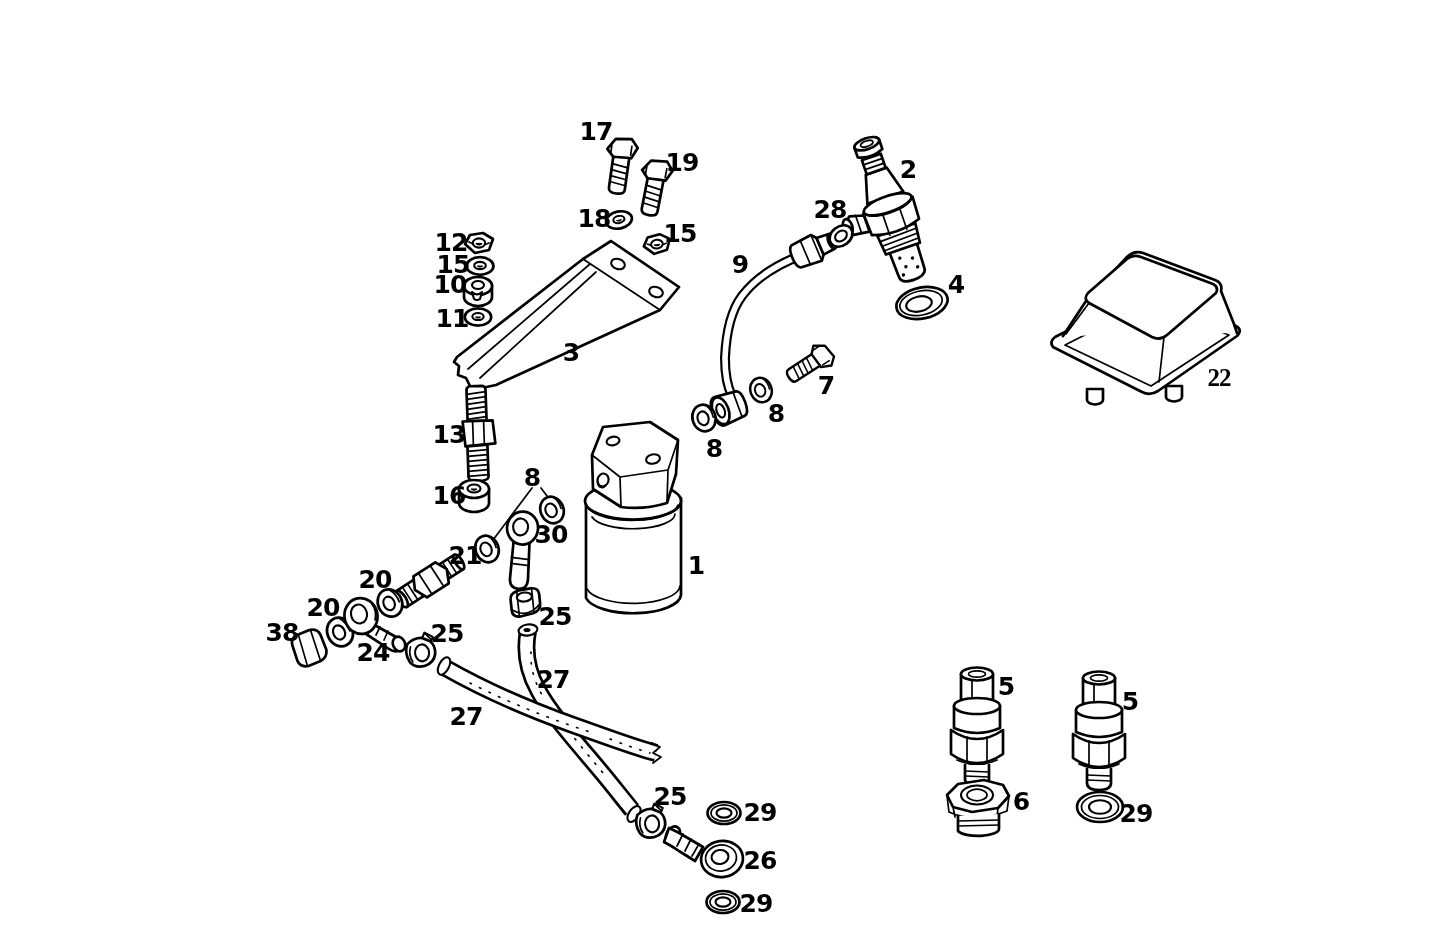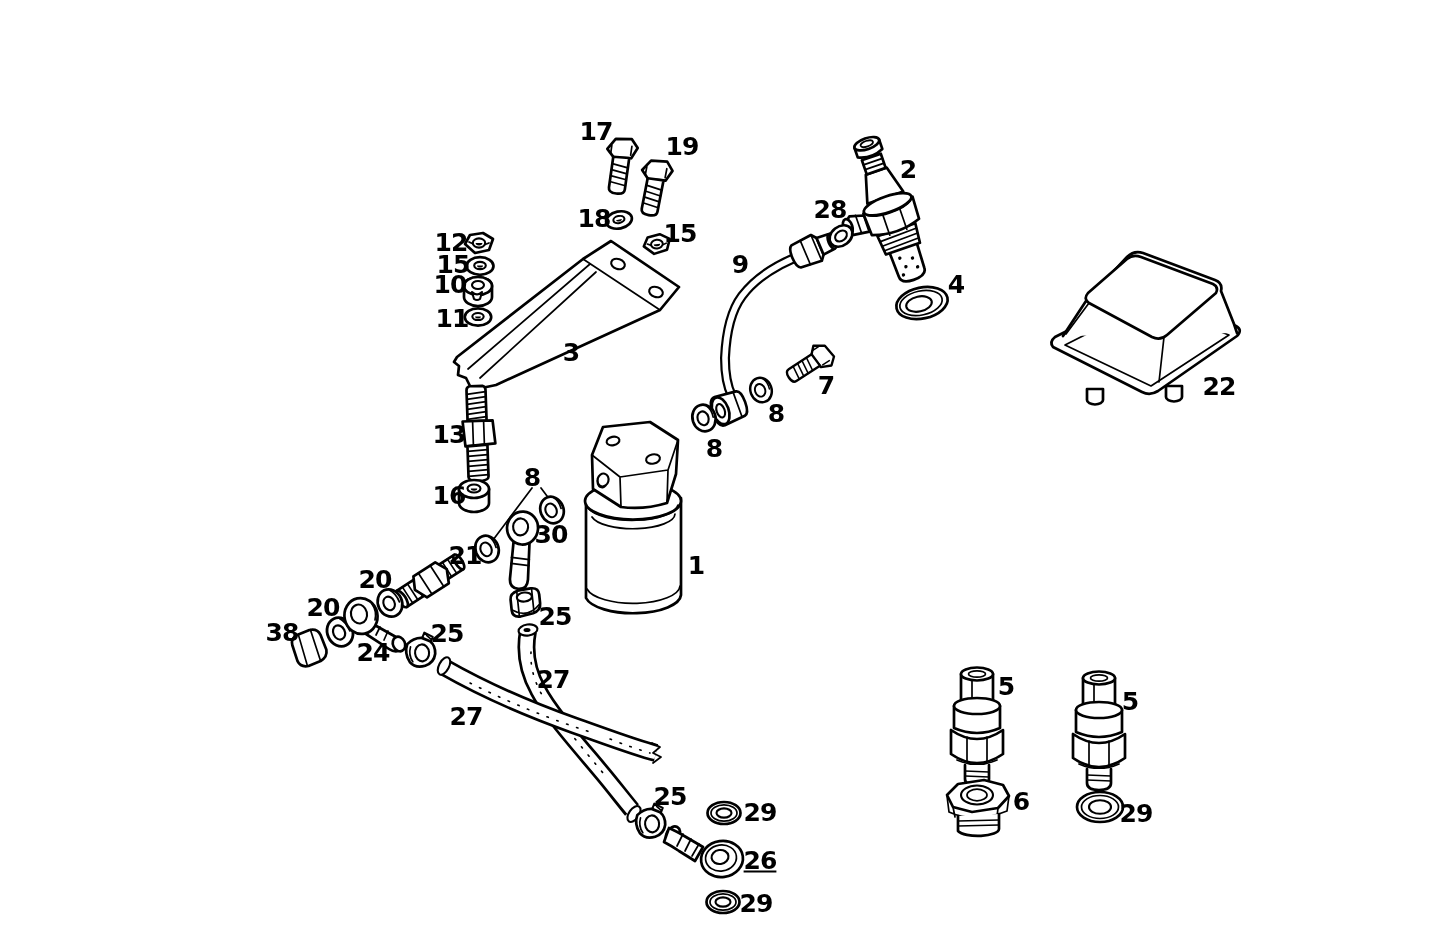--- a/index.html
+++ b/index.html
@@ -314,21 +314,21 @@
   </g>
   <g>
     <ellipse class="fw" cx="723" cy="902" rx="16.5" ry="11"></ellipse>
     <ellipse class="thin" cx="723" cy="902" rx="13" ry="8.2"></ellipse>
     <ellipse class="fw2" cx="723" cy="902" rx="7.5" ry="4.6"></ellipse>
   </g>
 </svg>
 
 <div id="callout-layer">
       <span class="callout" style="left: 596px; top: 131px;">17</span>
-      <span class="callout" style="left: 682px; top: 146px;">19</span>
+      <span class="callout" style="left: 682px; top: 162px;">19</span>
       <span class="callout" style="left: 594px; top: 218px;">18</span>
       <span class="callout" style="left: 680px; top: 233px;">15</span>
       <span class="callout" style="left: 451px; top: 242px;">12</span>
       <span class="callout" style="left: 453px; top: 264px;">15</span>
       <span class="callout" style="left: 450px; top: 284px;">10</span>
       <span class="callout" style="left: 452px; top: 318px;">11</span>
       <span class="callout" style="left: 571px; top: 352px;">3</span>
       <span class="callout" style="left: 449px; top: 434px;">13</span>
       <span class="callout" style="left: 449px; top: 495px;">16</span>
       <span class="callout" style="left: 532px; top: 477px;">8</span>
@@ -343,23 +343,23 @@
       <span class="callout" style="left: 466px; top: 716px;">27</span>
       <span class="callout" style="left: 553px; top: 679px;">27</span>
       <span class="callout" style="left: 740px; top: 264px;">9</span>
       <span class="callout" style="left: 830px; top: 209px;">28</span>
       <span class="callout" style="left: 908px; top: 169px;">2</span>
       <span class="callout" style="left: 956px; top: 284px;">4</span>
       <span class="callout" style="left: 826px; top: 385px;">7</span>
       <span class="callout" style="left: 776px; top: 413px;">8</span>
       <span class="callout" style="left: 714px; top: 448px;">8</span>
       <span class="callout" style="left: 696px; top: 565px;">1</span>
-      <span class="callout" style="left: 1219px; top: 386px;">22</span>
+      <span class="callout" style="left: 1219px; top: 377px; font-family: Liberation Serif, serif;">22</span>
       <span class="callout" style="left: 1006px; top: 686px;">5</span>
       <span class="callout" style="left: 1130px; top: 701px;">5</span>
       <span class="callout" style="left: 1021px; top: 801px;">6</span>
       <span class="callout" style="left: 1136px; top: 813px;">29</span>
       <span class="callout" style="left: 760px; top: 812px;">29</span>
-      <span class="callout" style="left: 760px; top: 860px; text-decoration: underline;">26</span>
+      <span class="callout" style="left: 760px; top: 860px;">26</span>
       <span class="callout" style="left: 756px; top: 903px;">29</span>
       <span class="callout" style="left: 670px; top: 796px;">25</span>
     </div>
 </div>
 
 </body></html>

